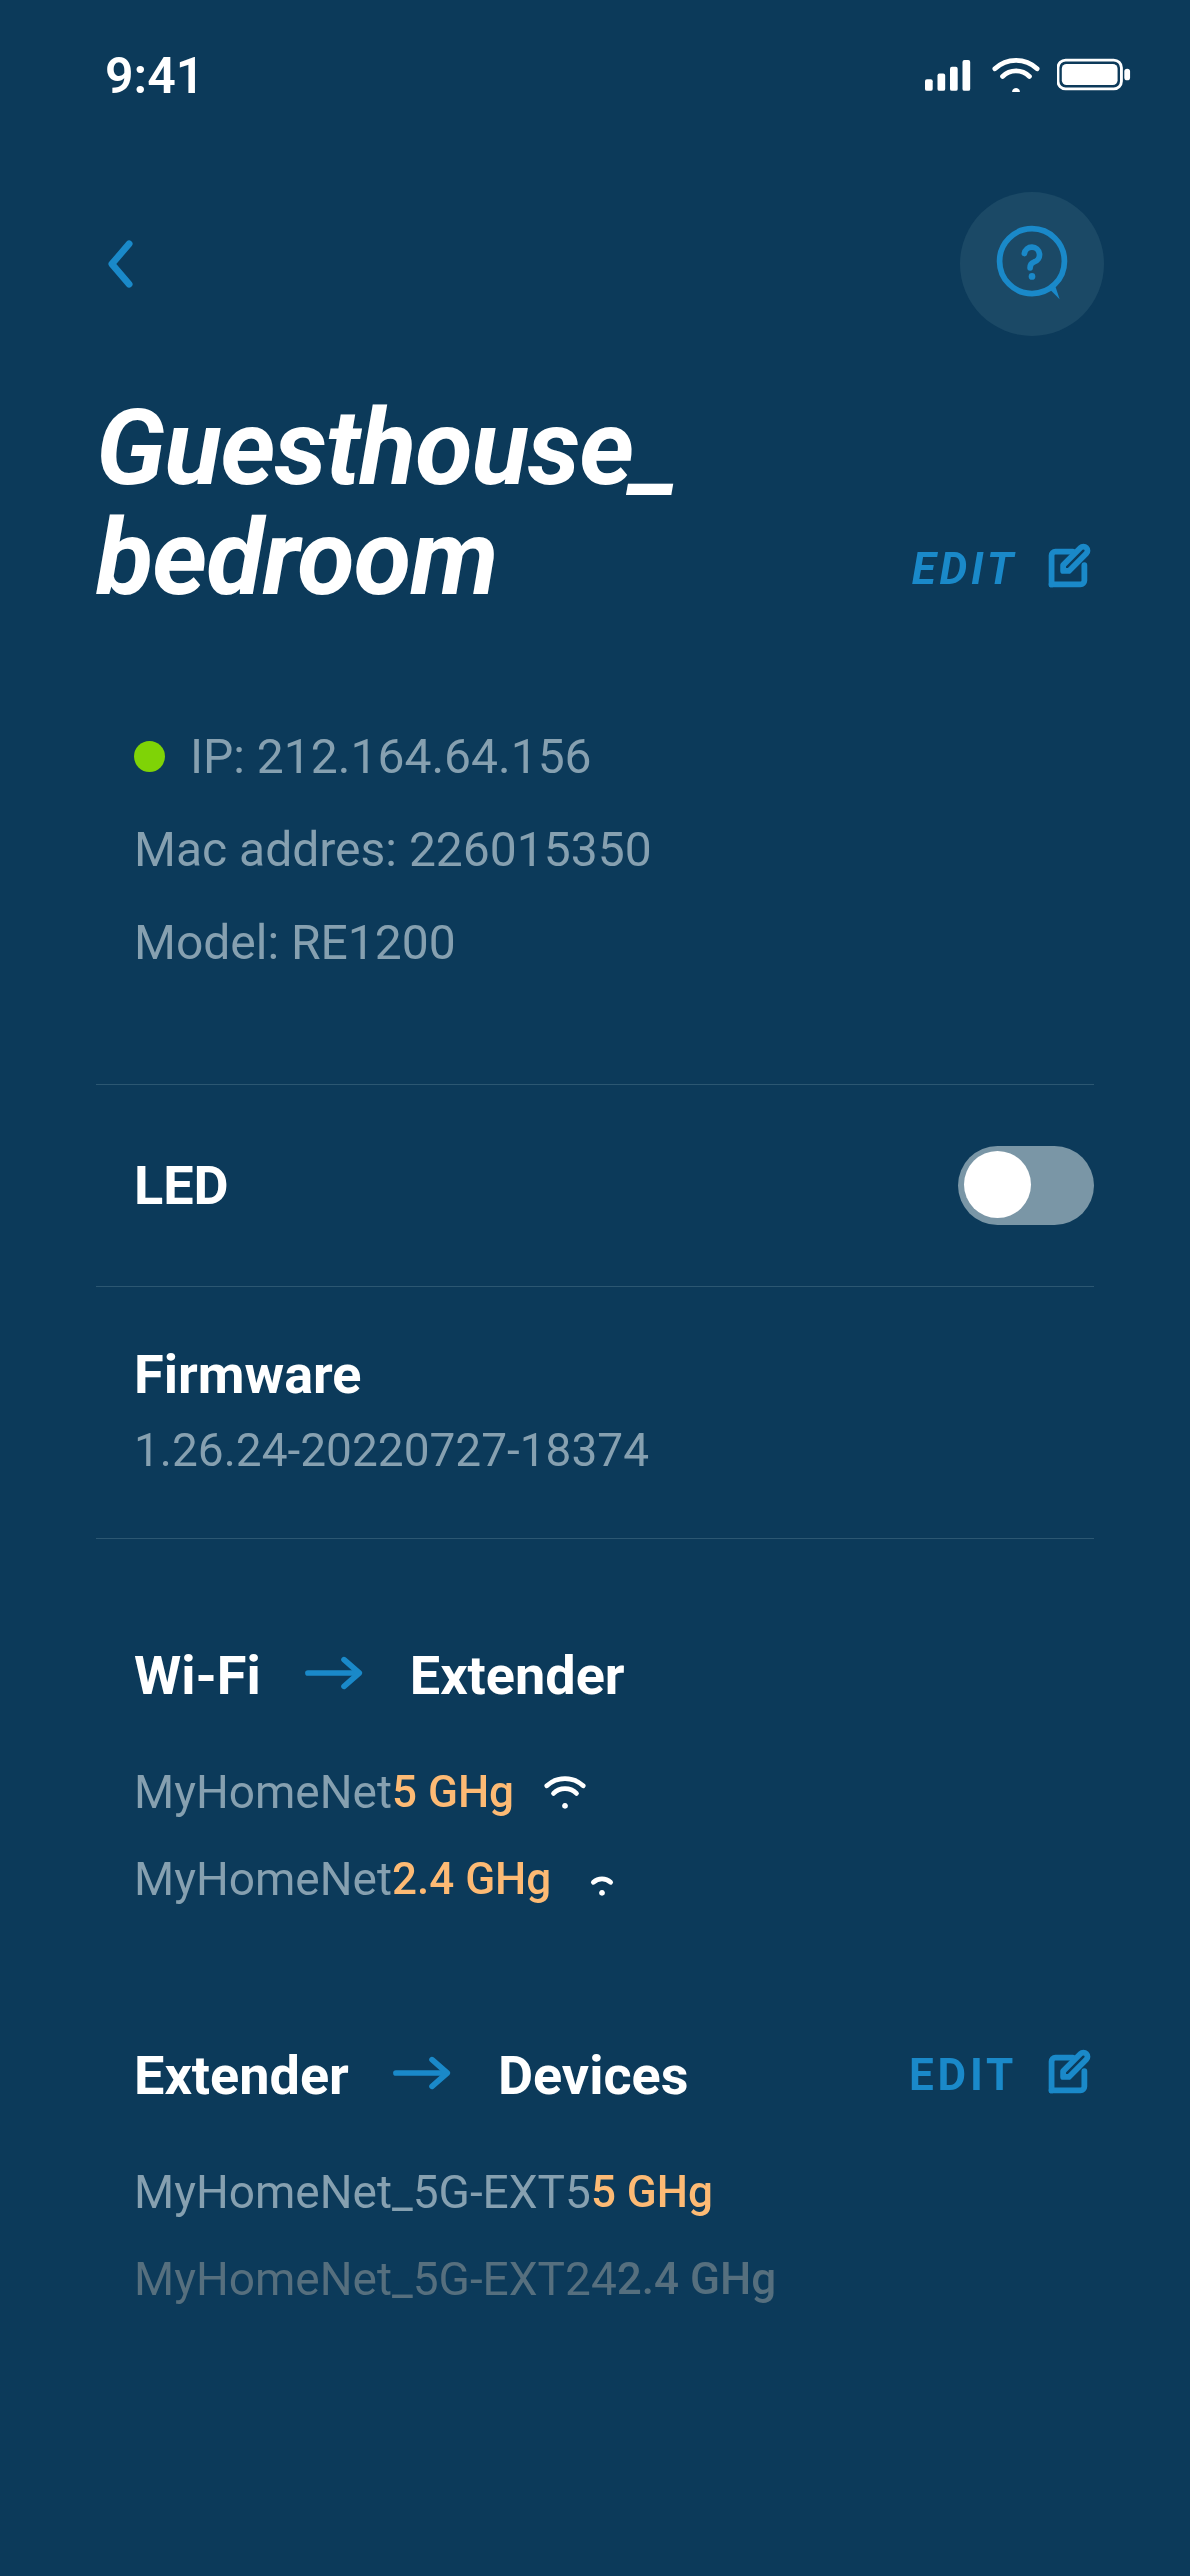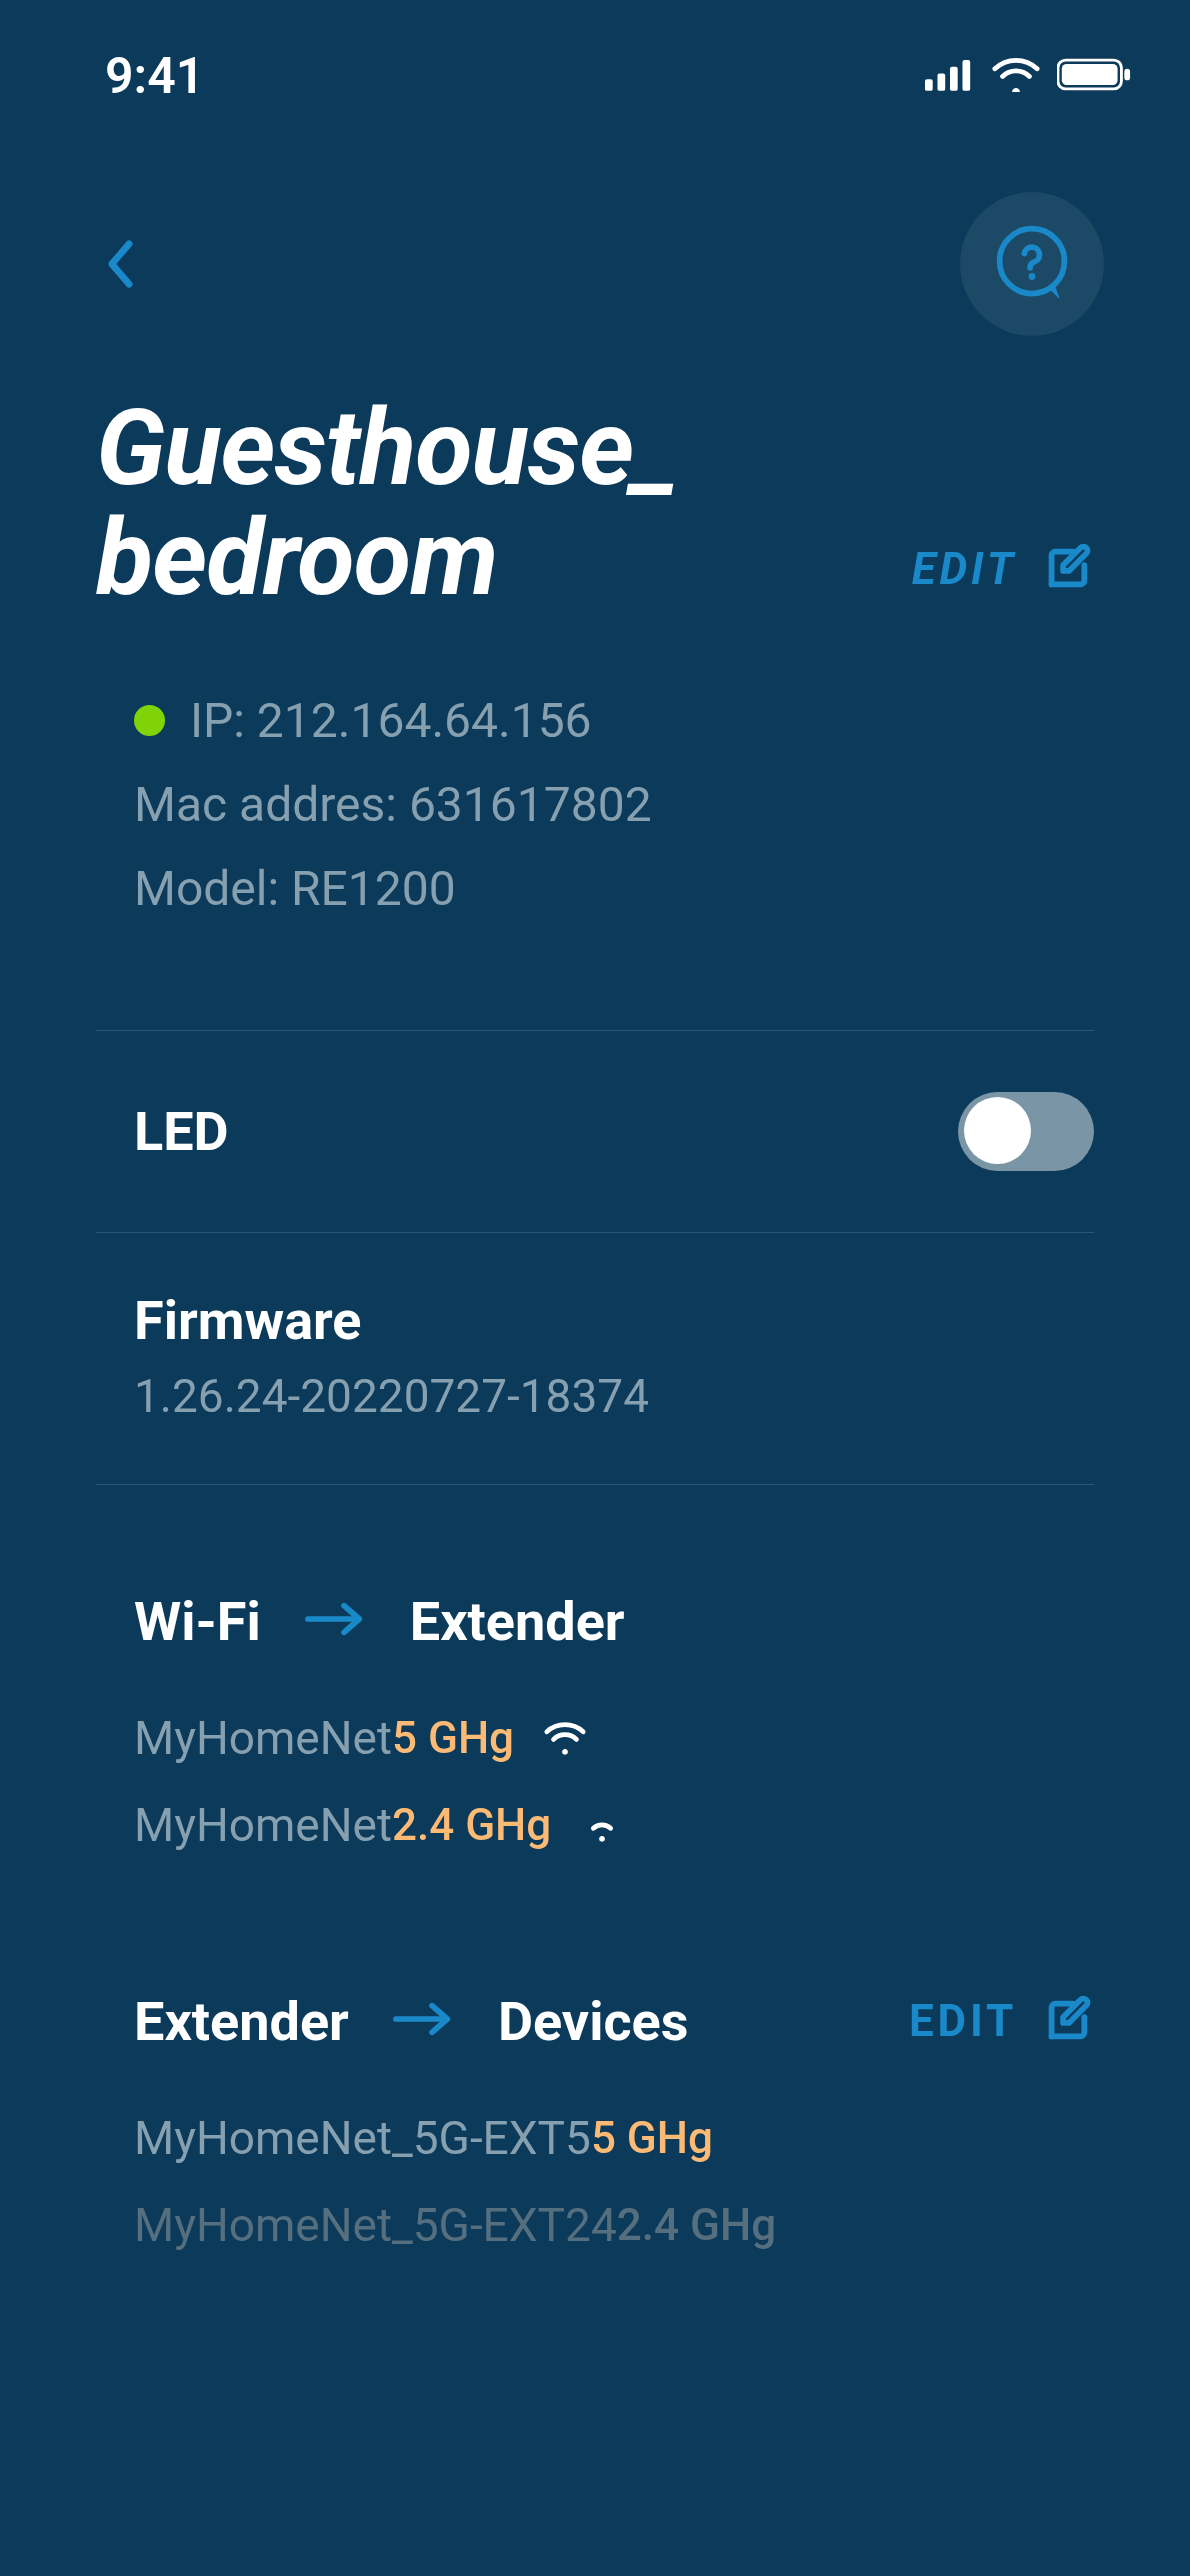--- a/index.html
+++ b/index.html
@@ -84,20 +84,21 @@
   .device-info {
     padding: 77px 96px 86px 134px;
   }
   .info-row {
     display: flex;
     align-items: center;
     gap: 25px;
     margin-bottom: 27px;
     font-size: 48px;
     color: #86a0b0;
+    margin-top: 36px;
   }
   .status-dot {
     width: 31px;
     height: 31px;
     border-radius: 50%;
     background: #7fd306;
     flex-shrink: 0;
   }
   .info-row.no-dot {
     padding-left: 0px;
@@ -280,21 +281,21 @@
     </svg>
   </div>
 </div>
 
 <div class="device-info">
   <div class="info-row">
     <span class="status-dot"></span>
     <span>IP: 212.164.64.156</span>
   </div>
   <div class="info-row no-dot">
-    <span>Mac addres: 631617802</span>
+    <span>Mac addres: 226015350</span>
   </div>
   <div class="info-row no-dot">
     <span>Model: RE1200</span>
   </div>
 </div>
 
 <div class="divider"></div>
 
 <div class="led-row">
   <div class="led-label">LED</div>

